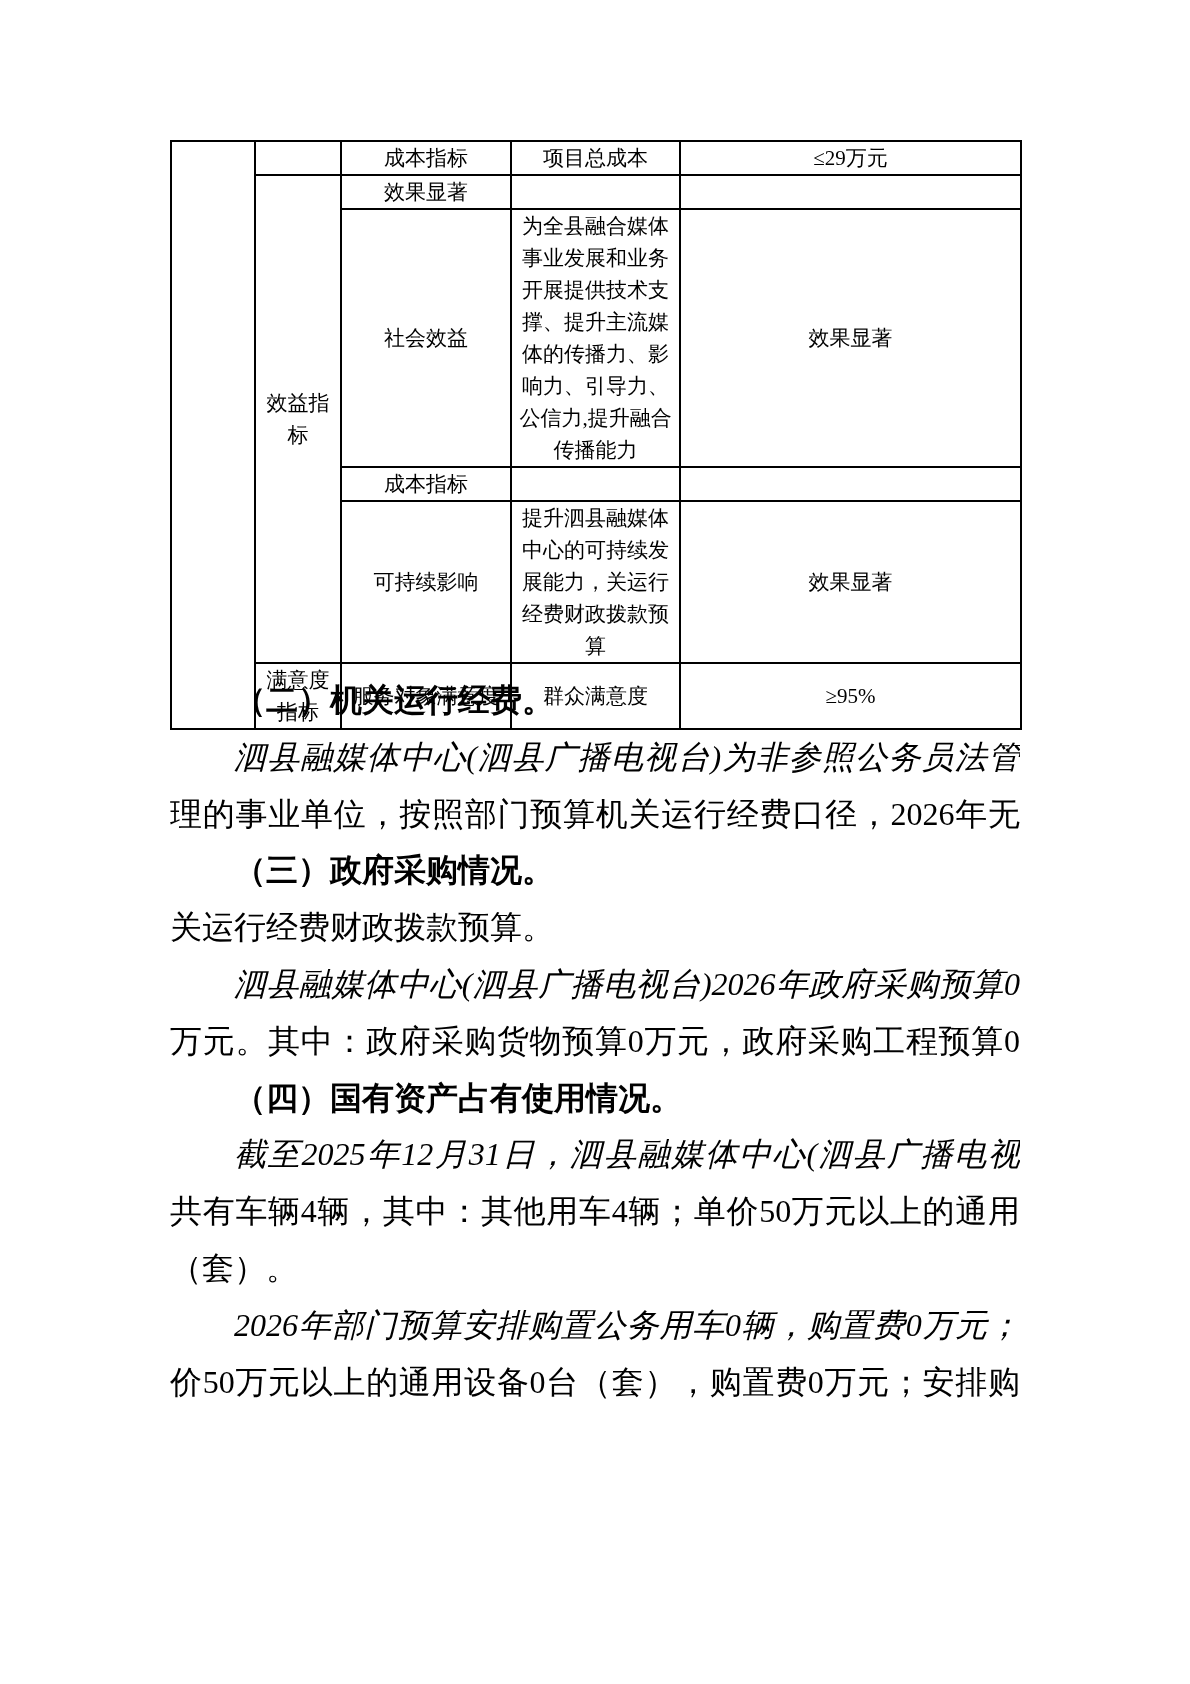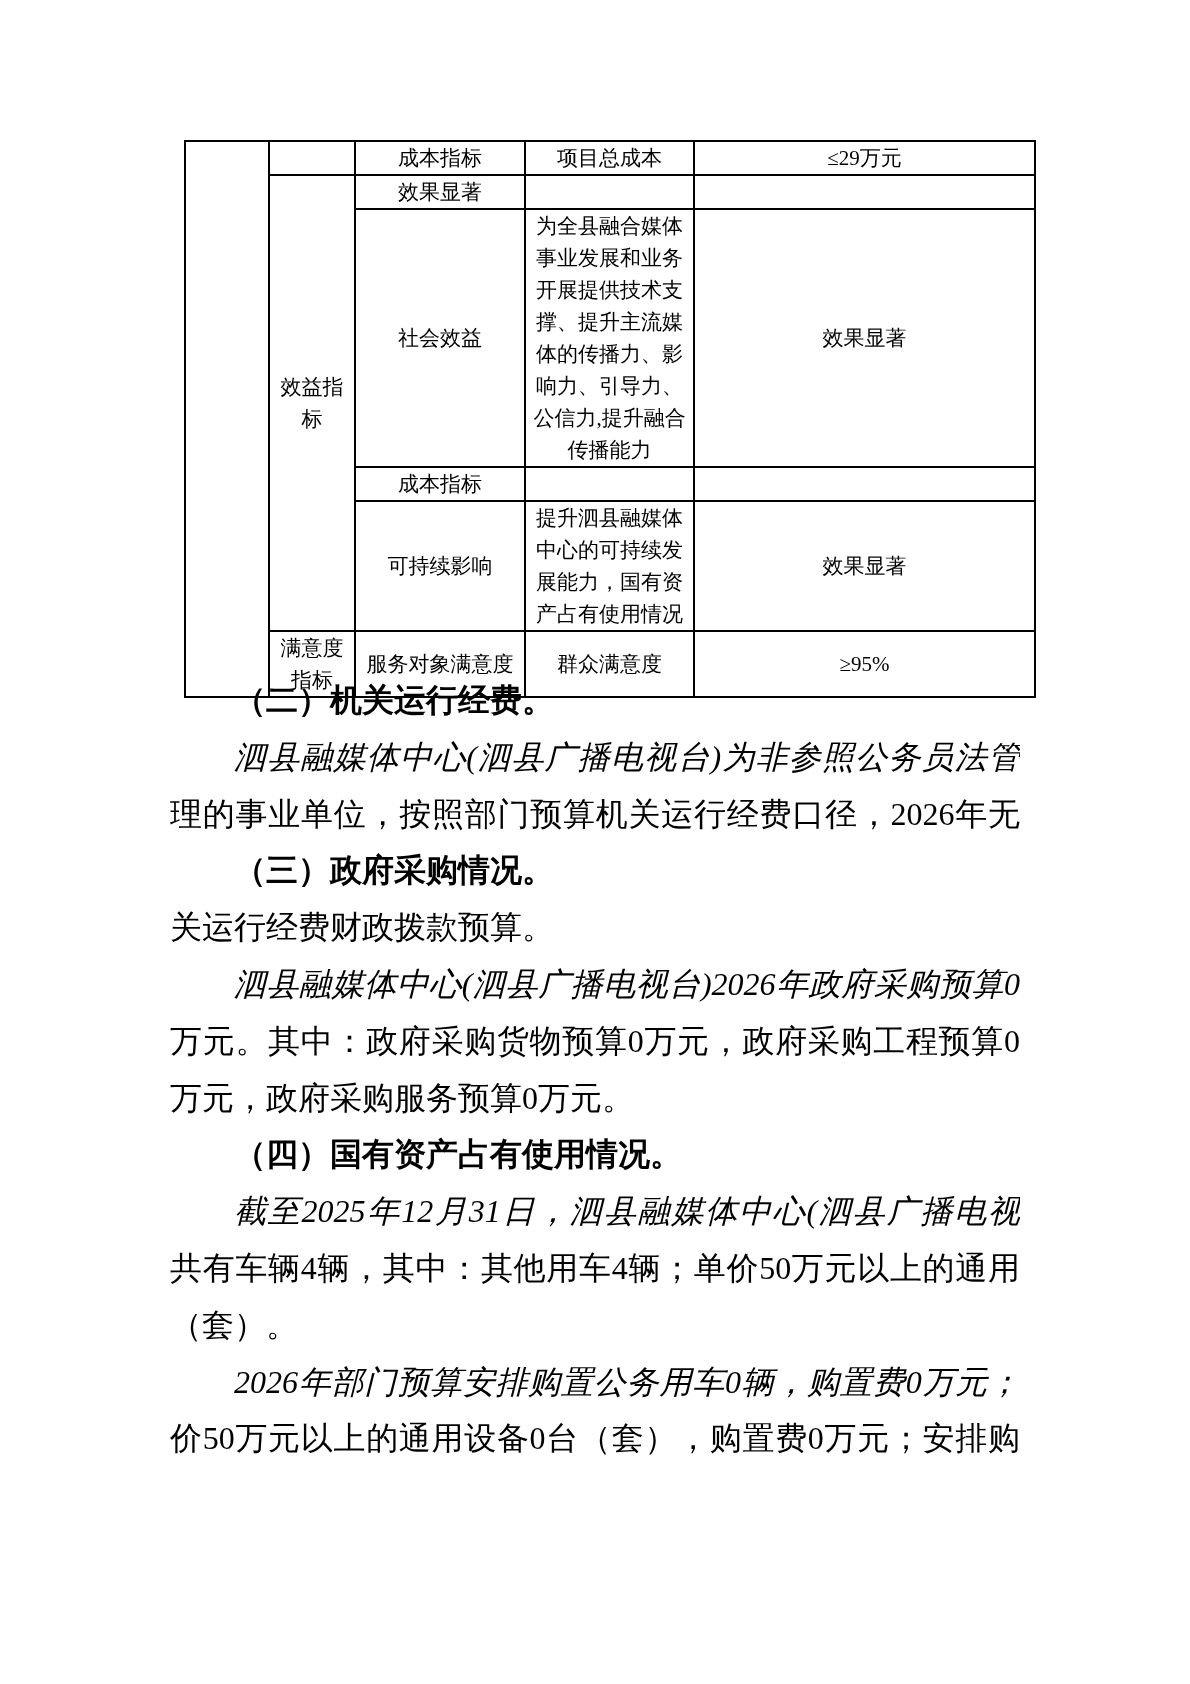--- a/index.html
+++ b/index.html
@@ -10,21 +10,21 @@
     background: #ffffff;
     color: #000000;
     font-family: "Liberation Serif", serif;
     overflow: hidden;
     margin: 0 auto;
   }
 
   
   table.ptable {
     position: absolute;
-    left: 184px;
+    left: 170px;
     top: 140px;
     width: 850px;
     border-collapse: collapse;
     table-layout: fixed;
     border-radius: 27px;
   }
   table.ptable td {
     border: 2px solid #000000;
     text-align: center;
     vertical-align: middle;
@@ -93,42 +93,41 @@
         <td>为全县融合媒体事业发展和业务开展提供技术支撑、提升主流媒体的传播力、影响力、引导力、公信力,提升融合传播能力</td>
         <td>效果显著</td>
       </tr>
       <tr style="height:33px">
         <td>成本指标</td>
         <td></td>
         <td></td>
       </tr>
       <tr style="height:130px">
         <td>可持续影响</td>
-        <td>提升泗县融媒体中心的可持续发展能力，国有资产占有使用情况</td>
+        <td>提升泗县融媒体中心的可持续发展能力，关运行经费财政拨款预算</td>
         <td>效果显著</td>
       </tr>
       <tr style="height:65px">
         <td>满意度指标</td>
         <td>服务对象满意度</td>
         <td>群众满意度</td>
         <td>≥95%</td>
       </tr>
     </tbody>
   </table>
 
   <div class="body-text">
     <div class="line heading">（二）机关运行经费。</div>
     <div class="line first fill">泗县融媒体中心(泗县广播电视台)为非参照公务员法管</div>
     <div class="line fill">理的事业单位，按照部门预算机关运行经费口径，2026年无机</div>
     <div class="line heading">（三）政府采购情况。</div>
 
     <div class="line">关运行经费财政拨款预算。</div>
     <div class="line first fill">泗县融媒体中心(泗县广播电视台)2026年政府采购预算0</div>
     <div class="line fill">万元。其中：政府采购货物预算0万元，政府采购工程预算0</div>
-    <div class="line">万元，政府采购服务预算0万元。</div>
 
     <div class="line heading">（四）国有资产占有使用情况。</div>
     <div class="line first fill">截至2025年12月31日，泗县融媒体中心(泗县广播电视台)</div>
     <div class="line fill">共有车辆4辆，其中：其他用车4辆；单价50万元以上的通用设</div>
     <div class="line">（套）。</div>
     <div class="line first fill">2026年部门预算安排购置公务用车0辆，购置费0万元；单</div>
     <div class="line fill">价50万元以上的通用设备0台（套），购置费0万元；安排购置</div>
   </div>
 
 </div>

